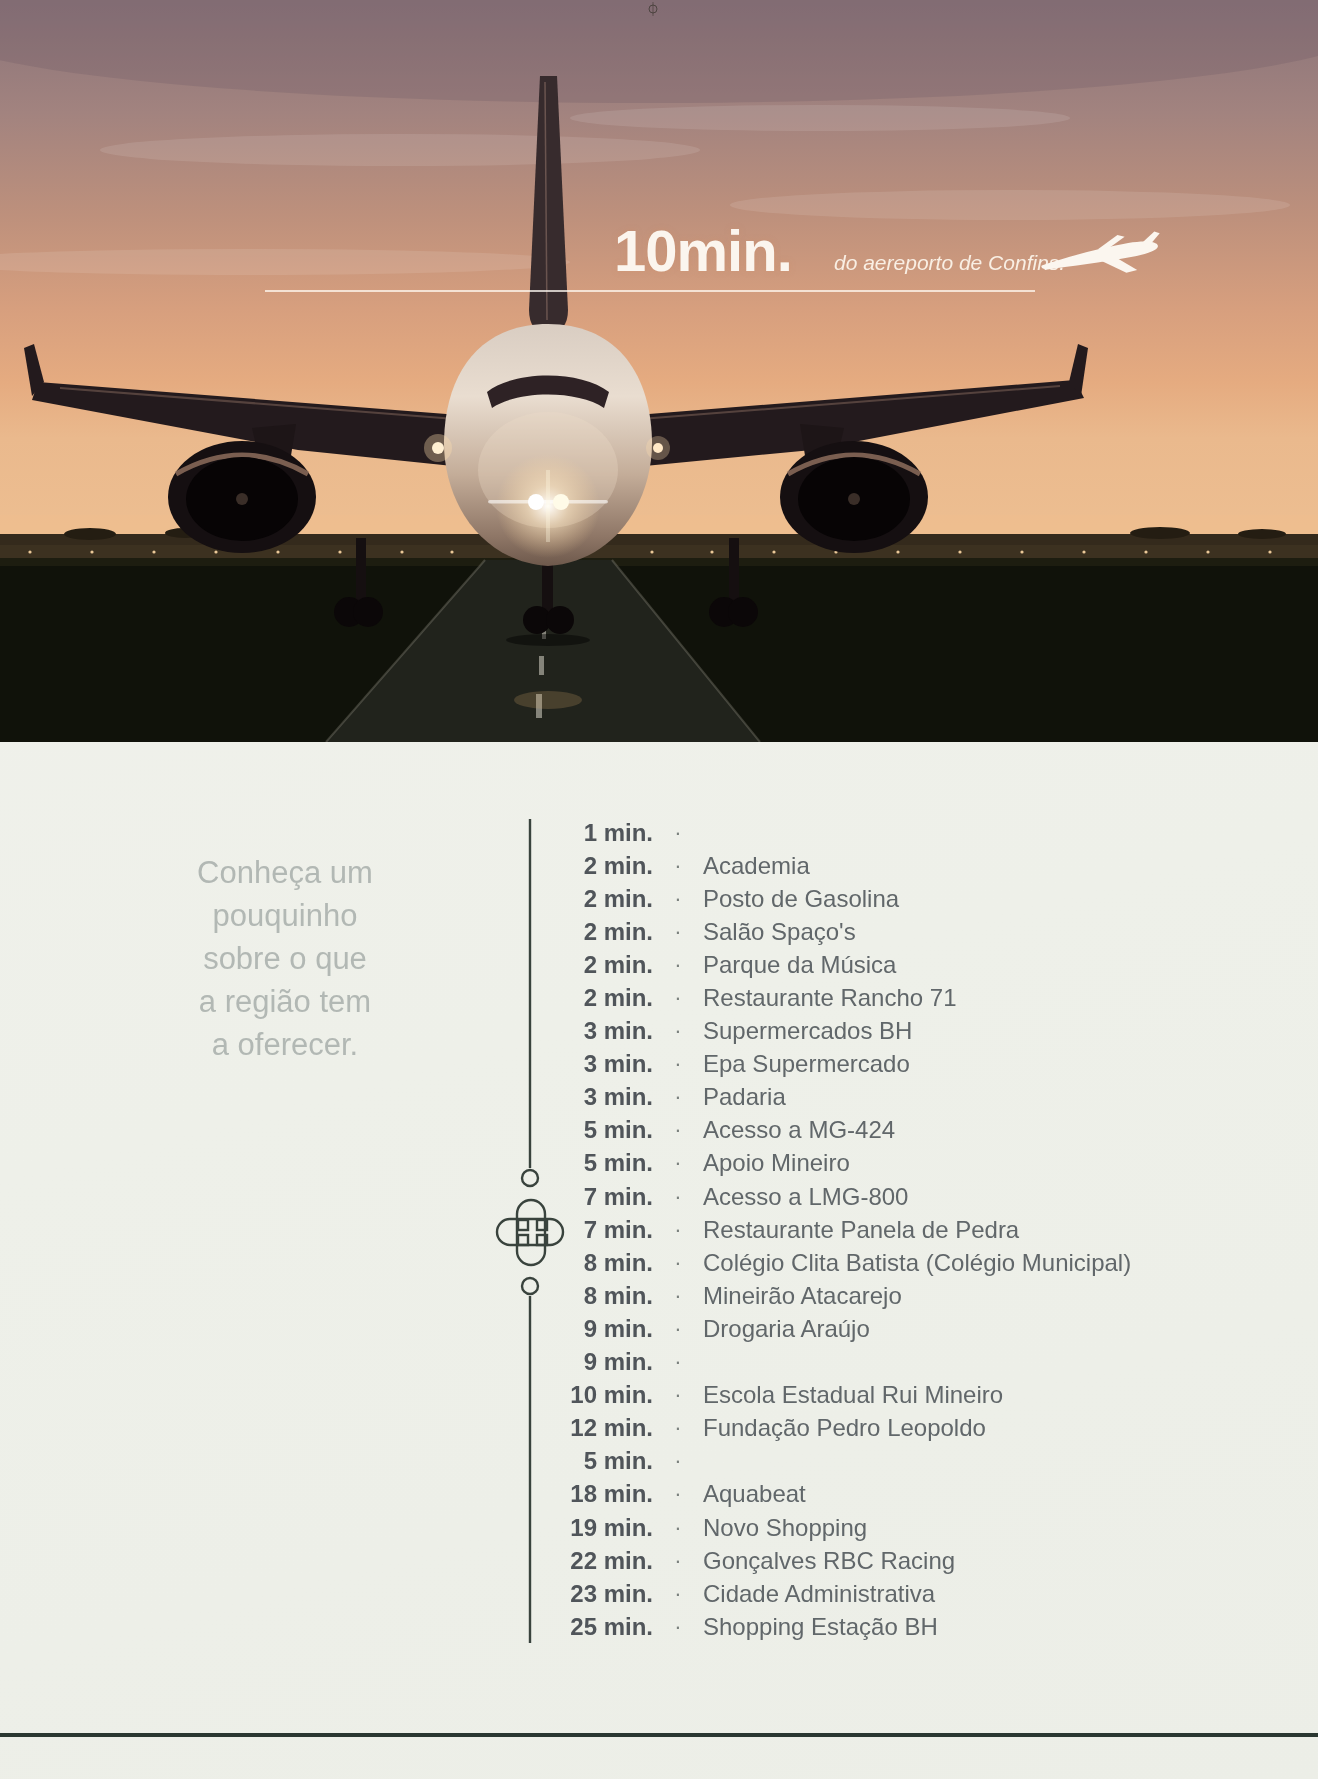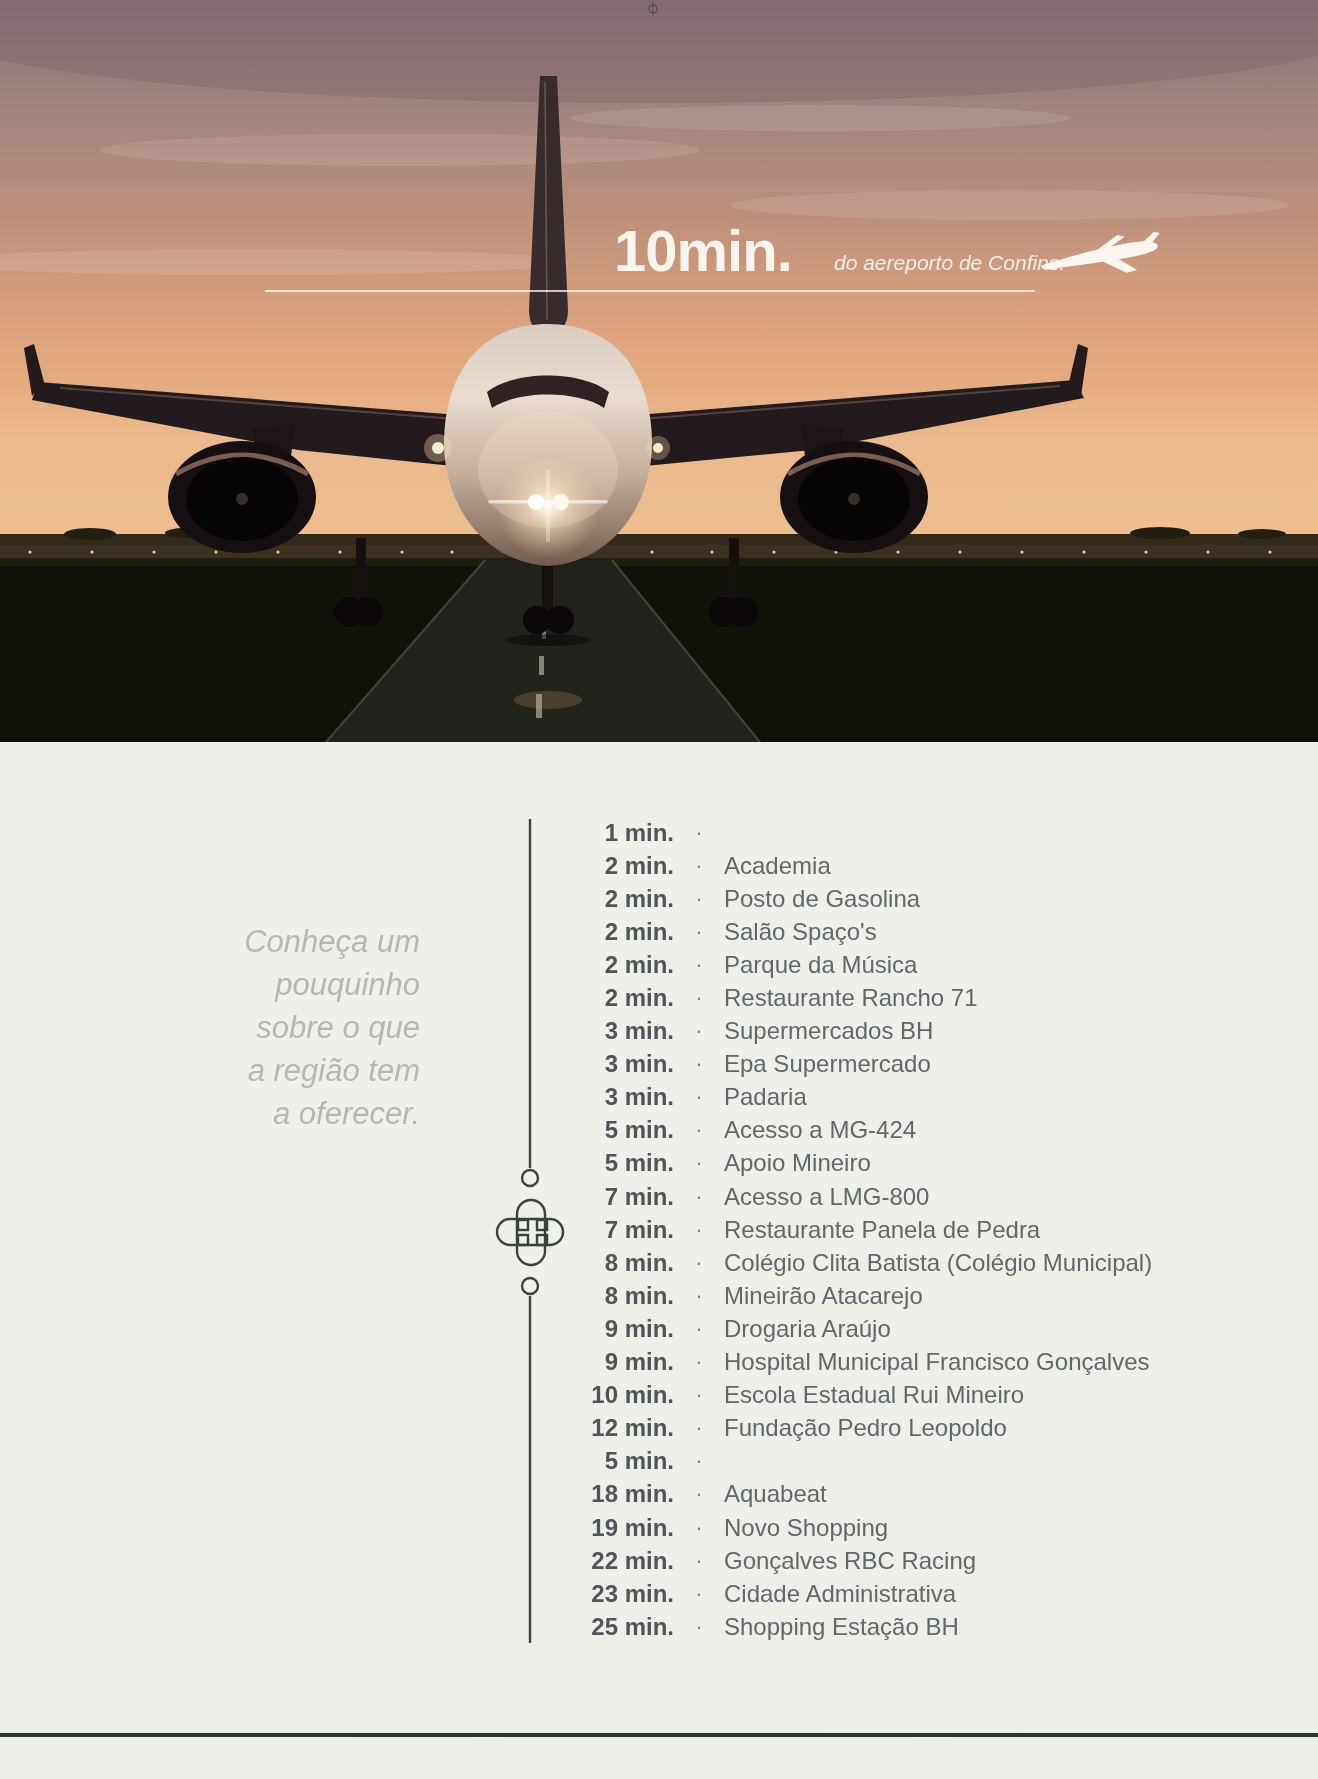--- a/index.html
+++ b/index.html
@@ -26,29 +26,29 @@
   .caption-underline {
     position:absolute; left:265px; top:290px; width:770px; height:2px;
     background:rgba(255,250,242,.75);
   }
   .caption-plane { position:absolute; left:1036px; top:226px; width:134px; height:54px; }
 
   .fold-mark { position:absolute; left:638px; top:0; width:30px; height:18px; }
 
   
   .intro {
-    position:absolute; left:150px; top:920px; width:270px;
-    text-align:right; font-style:italic;
+    position:absolute; left:150px; top:851px; width:270px;
+    text-align:center; 
     font-size:31px; line-height:43px; color:#b2b8b4;
     white-space:pre-line;
   }
 
   .timeline { position:absolute; left:460px; top:815px; width:140px; height:835px; }
 
-  .poi-list { position:absolute; left:568px; top:816px; margin:0; padding:0; list-style:none; width:720px; }
+  .poi-list { position:absolute; left:547px; top:816px; margin:0; padding:0; list-style:none; width:720px; }
   .poi-row { display:flex; align-items:center; height:33.1px; }
   .poi-time { width:106px; text-align:right; font-weight:bold; font-size:24px; color:#50555a; flex:none; }
   .poi-dot  { width:50px; text-align:center; font-size:22px; color:#7b817e; flex:none; }
   .poi-label{ font-size:24px; color:#61676a; white-space:nowrap; }
 
   .bottom-rule { position:absolute; left:0; top:1733px; width:1318px; height:4px; background:#2a3731; }
 </style>
 </head>
 <body>
 
@@ -319,21 +319,20 @@
 
       <li class="poi-row">
         <span class="poi-time">9 min.</span>
         <span class="poi-dot">·</span>
         <span class="poi-label">Drogaria Araújo</span>
       </li>
 
       <li class="poi-row">
         <span class="poi-time">9 min.</span>
         <span class="poi-dot">·</span>
-        <span class="poi-label">Hospital Municipal Francisco Gonçalves</span>
       </li>
 
       <li class="poi-row">
         <span class="poi-time">10 min.</span>
         <span class="poi-dot">·</span>
         <span class="poi-label">Escola Estadual Rui Mineiro</span>
       </li>
 
       <li class="poi-row">
         <span class="poi-time">12 min.</span>

